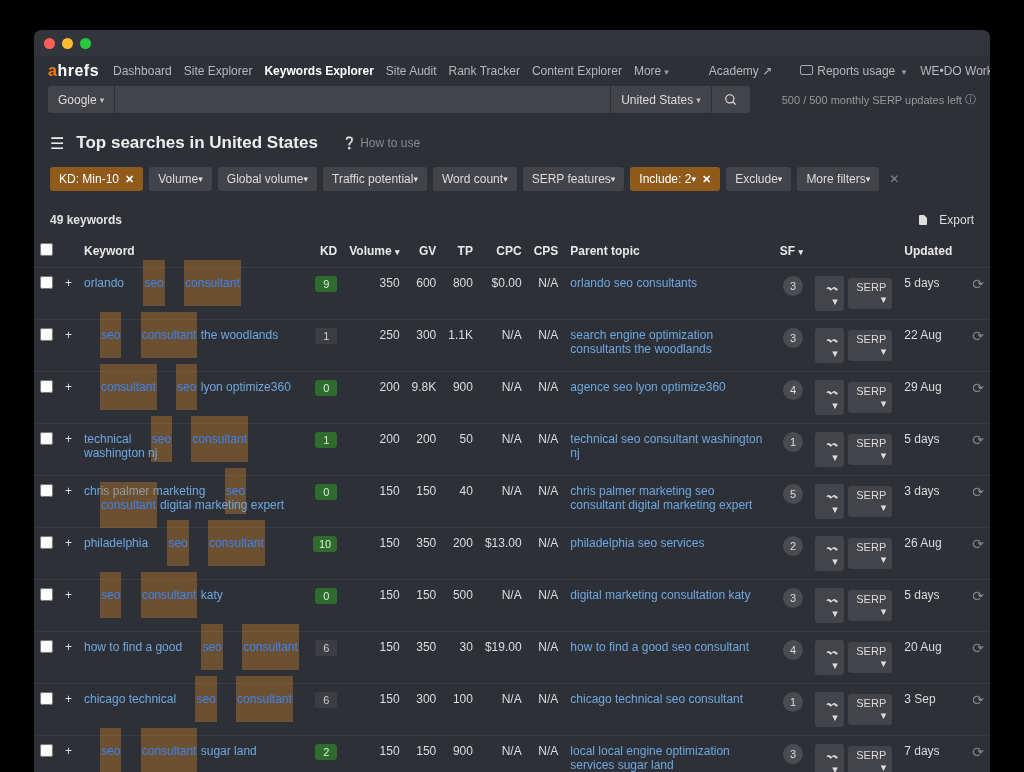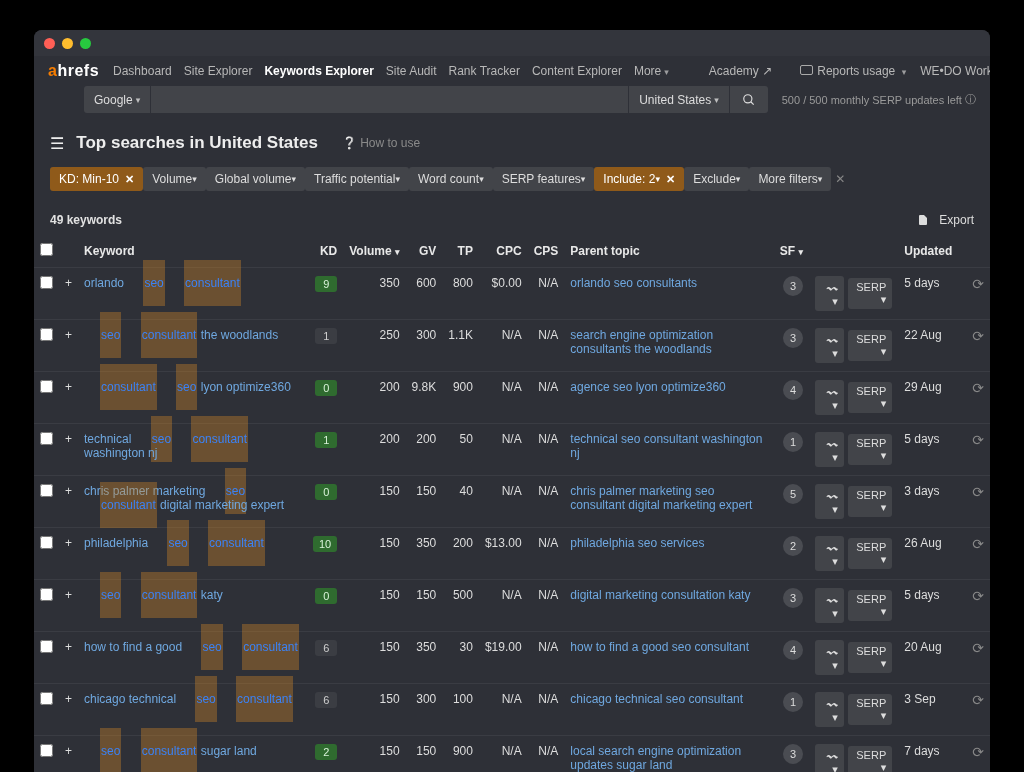--- a/index.html
+++ b/index.html
@@ -9,29 +9,29 @@
   .dot { width: 11px; height: 11px; border-radius: 50%; margin-right: 7px; }
   .dot.r{background:#ff5f56;} .dot.y{background:#ffbd2e;} .dot.g{background:#27c93f;}
   .topnav { display: flex; align-items: center; background: #2e3037; padding: 6px 14px; gap: 14px; font-size: 12px; color: #bbb; }
   .brand { font-weight: 700; font-size: 16px; letter-spacing: .5px; color: #fff; }
   .brand .a { color: #f57c00; }
   .navlink { color: #b8b8b8; cursor: pointer; white-space: nowrap; }
   .navlink.active { color: #fff; font-weight: 600; }
   .sp { flex: 1; }
   .caret::after { content: "▾"; font-size: 9px; margin-left: 3px; opacity: .8; }
   .searchrow { display: flex; align-items: stretch; padding: 0 14px 10px 14px; gap: 0; }
-  .selector { background: #424449; color: #ddd; padding: 6px 10px; border-radius: 3px 0 0 3px; display: flex; align-items: center; cursor: pointer; margin-left: 36px; }
+  .selector { background: #424449; color: #ddd; padding: 6px 10px; border-radius: 3px 0 0 3px; display: flex; align-items: center; cursor: pointer; }
   .searchinput { flex: 1; background: #424449; border: none; outline: none; color: #eee; padding: 6px 8px; margin-left: 1px; }
   .country { background: #424449; color: #ddd; padding: 6px 10px; display: flex; align-items: center; cursor: pointer; margin-left: 1px; }
   .sbtn { background: #424449; color: #ddd; padding: 0 12px; border-radius: 0 3px 3px 0; margin-left: 1px; display: flex; align-items: center; cursor: pointer; }
-  .serpstat { margin-left: 14px; color: #9a9a9a; font-size: 11px; display: flex; align-items: center; }
+  .serpstat { margin-left: 32px; color: #9a9a9a; font-size: 11px; display: flex; align-items: center; }
   .titlerow { display: flex; align-items: center; padding: 10px 16px; gap: 12px; color: #eee; }
   .titlerow h1 { font-size: 17px; font-weight: 600; }
   .howto { color: #8a8a8a; font-size: 12px; margin-left: 12px; }
-  .filters { display: flex; flex-wrap: wrap; padding: 4px 16px 10px 16px; align-items: center; }
+  .filters { display: flex; flex-wrap: wrap; gap: 6px; padding: 4px 16px 10px 16px; align-items: center; }
   .chip { background: #424449; color: #ddd; padding: 5px 9px; border-radius: 3px; display: flex; align-items: center; cursor: pointer; font-size: 12px; }
   .chip.active { background: #8f5a1a; color: #fff; }
   .chip .x { margin-left: 6px; font-weight: bold; cursor: pointer; font-size: 11px; }
   .clearall { color: #888; cursor: pointer; padding: 4px; }
   .countrow { display: flex; align-items: center; justify-content: space-between; padding: 12px 16px 8px 16px; color: #e2e2e2; font-weight: 600; }
   .export { color: #ddd; display: flex; align-items: center; gap: 10px; cursor: pointer; font-weight: 400; }
   .table { width: 100%; border-collapse: collapse; }
   .table th { text-align: right; font-weight: 600; font-size: 12px; color: #e8e8e8; padding: 8px 6px; border-bottom: 1px solid #3a3c43; white-space: nowrap; }
   .table th.left { text-align: left; }
   .table td { padding: 8px 6px; border-bottom: 1px solid #3a3c43; vertical-align: top; font-size: 12px; text-align: right; color: #ddd; }
@@ -328,21 +328,21 @@
         <tr>
           <td class="cb"><input type="checkbox" style=""></td>
           <td class="plus">+</td>
           <td class="left kwcell"><a><span class="hl">seo</span> <span class="hl">consultant</span> sugar land</a></td>
           <td><span class="kd g">2</span></td>
           <td>150</td>
           <td>150</td>
           <td>900</td>
           <td class="na">N/A</td>
           <td class="na">N/A</td>
-          <td class="left parent"><a>local search engine optimization updates sugar land</a></td>
+          <td class="left parent"><a>local local engine optimization services sugar land</a></td>
           <td><span class="sf">3</span></td>
           <td>
             <div class="action">
               <span class="btn-sm">〰 ▾</span>
               <span class="btn-sm">SERP ▾</span>
             </div>
           </td>
           <td class="left">7 days</td>
           <td><span class="refresh">⟳</span></td>
         </tr>

